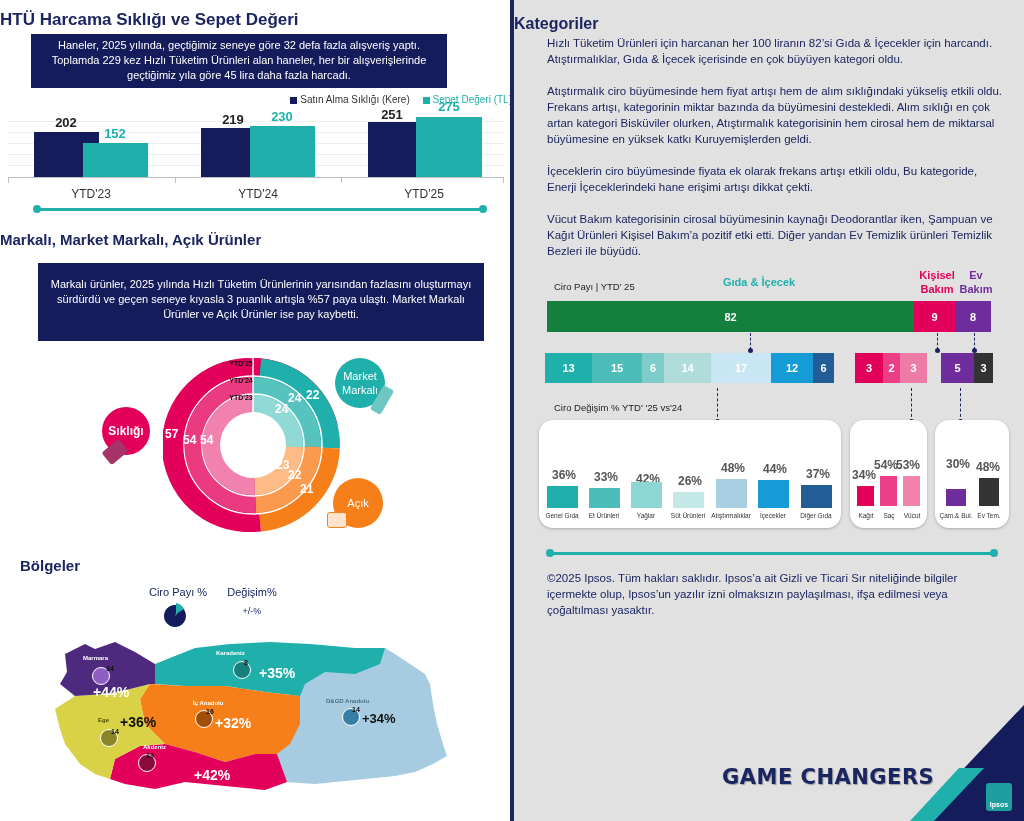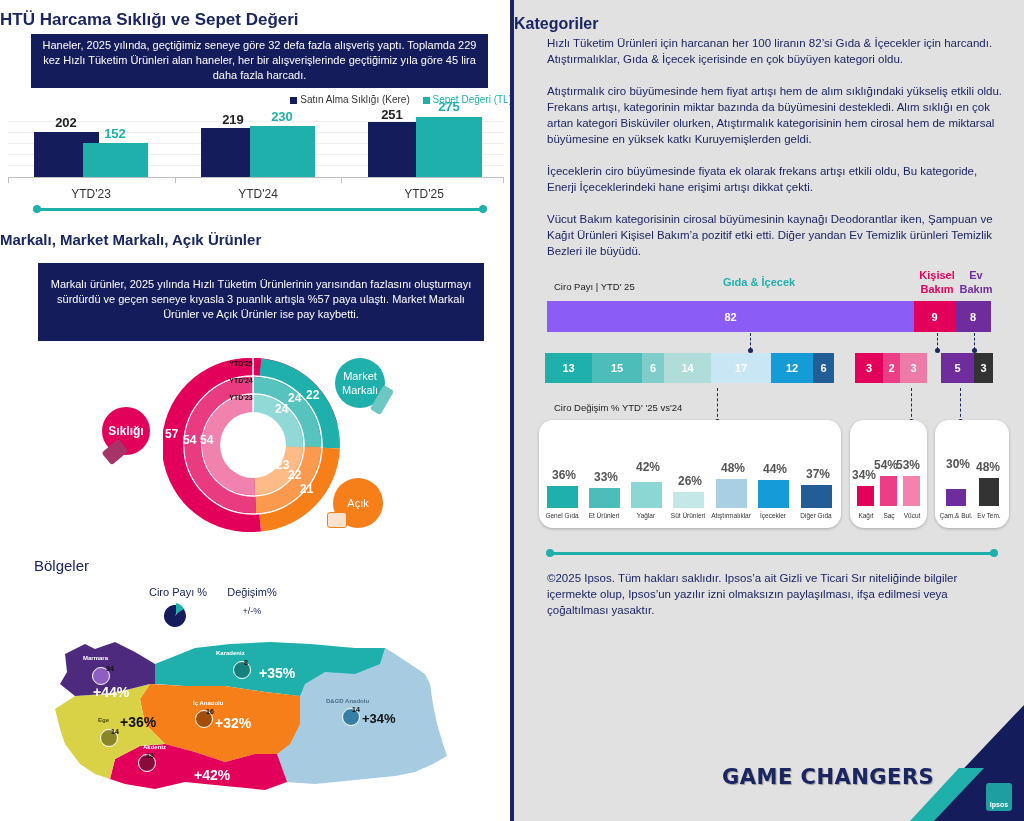--- a/index.html
+++ b/index.html
@@ -22,21 +22,21 @@
   .axis { position: absolute; left: 8px; top: 177px; width: 496px; height: 1px; background: #bfbfbf; }
   .tick { position: absolute; top: 177px; width: 1px; height: 6px; background: #bfbfbf; }
   .xcat { position: absolute; top: 187px; width: 166px; text-align: center; font-size: 12px; color: #333; }
   .tealline { position: absolute; height: 3px; background: #1fb0ab; }
   .tealdot { position: absolute; width: 8px; height: 8px; border-radius: 50%; background: #1fb0ab; }
 
   
   .bubble { position: absolute; border-radius: 50%; color: #fff; font-weight: bold; font-size: 12px; display: flex; align-items: center; justify-content: center; text-align: center; line-height: 14px; }
 
   
-  .bolgeler { position: absolute; left: 34px; top: 557px; font-size: 15px; font-weight: normal; color: #1b2560; }
+  .bolgeler { position: absolute; left: 20px; top: 557px; font-size: 15px; font-weight: bold; color: #1b2560; }
   .mapkey { position: absolute; font-size: 11px; color: #1b2560; text-align: center; }
   .reglabel { position: absolute; font-size: 6px; color: #fff; font-weight: bold; }
   .regpct { position: absolute; font-size: 14px; font-weight: bold; color: #fff; }
   .regpct.dark { color: #111; }
 
   
   .rtext { position: absolute; left: 33px; width: 460px; font-size: 11.5px; line-height: 16px; color: #1b2560; }
   .small { font-size: 9.5px; color: #333; position: absolute; }
   .seg { position: absolute; display: flex; align-items: center; justify-content: center; color: #fff; font-weight: bold; font-size: 11px; }
   .dash { position: absolute; width: 0; border-left: 1px dashed #1b2560; }
@@ -49,21 +49,21 @@
   .copyright { position: absolute; left: 33px; top: 570px; width: 440px; font-size: 11.5px; line-height: 16px; color: #1b2560; }
   .gc { position: absolute; left: 208px; top: 765px; font-size: 21px; font-weight: 900; color: #1b2560; letter-spacing: 0.5px; text-shadow: 1px 1px 1px rgba(0,0,0,0.3); font-family: "DejaVu Sans", sans-serif; }
   .ipsos { position: absolute; left: 472px; top: 783px; width: 26px; height: 28px; background: #1f9ea0; border-radius: 3px; color: #fff; font-size: 7px; font-weight: bold; display: flex; align-items: flex-end; justify-content: center; padding-bottom: 3px; }
 </style>
 </head>
 <body>
 
 <div class="left">
 
   <div class="sec-title" style="top:10px;font-size:17px;">HTÜ Harcama Sıklığı ve Sepet Değeri</div>
-  <div class="navybox" style="left:31px;top:34px;width:457px;height:54px;font-size:11px;line-height:15px;">Haneler, 2025 yılında, geçtiğimiz seneye göre 32 defa fazla alışveriş yaptı. Toplamda 229 kez Hızlı Tüketim Ürünleri alan haneler, her bir alışverişlerinde geçtiğimiz yıla göre 45 lira daha fazla harcadı.</div>
+  <div class="navybox" style="left:31px;top:34px;width:416px;height:54px;font-size:11px;line-height:15px;">Haneler, 2025 yılında, geçtiğimiz seneye göre 32 defa fazla alışveriş yaptı. Toplamda 229 kez Hızlı Tüketim Ürünleri alan haneler, her bir alışverişlerinde geçtiğimiz yıla göre 45 lira daha fazla harcadı.</div>
 
   <div class="legend">
     <span class="sw" style="background:#151c5c"></span><span>Satın Alma Sıklığı (Kere)</span>
     <span class="sw" style="background:#1fb0ab"></span><span style="color:#1fb0ab">Sepet Değeri (TL)</span>
   </div>
 
   <div class="gridline" style="top:121px"></div>
   <div class="gridline" style="top:132px"></div>
   <div class="gridline" style="top:143px"></div>
   <div class="gridline" style="top:154px"></div>
@@ -205,21 +205,21 @@
   <div class="rtext" style="top:35px">Hızlı Tüketim Ürünleri için harcanan her 100 liranın 82’si Gıda &amp; İçecekler için harcandı. Atıştırmalıklar, Gıda &amp; İçecek içerisinde en çok büyüyen kategori oldu.</div>
   <div class="rtext" style="top:83px">Atıştırmalık ciro büyümesinde hem fiyat artışı hem de alım sıklığındaki yükseliş etkili oldu. Frekans artışı, kategorinin miktar bazında da büyümesini destekledi. Alım sıklığı en çok artan kategori Bisküviler olurken, Atıştırmalık kategorisinin hem cirosal hem de miktarsal büyümesine en yüksek katkı Kuruyemişlerden geldi.</div>
   <div class="rtext" style="top:163px">İçeceklerin ciro büyümesinde fiyata ek olarak frekans artışı etkili oldu, Bu kategoride, Enerji İçeceklerindeki hane erişimi artışı dikkat çekti.</div>
   <div class="rtext" style="top:211px">Vücut Bakım kategorisinin cirosal büyümesinin kaynağı Deodorantlar iken, Şampuan ve Kağıt Ürünleri Kişisel Bakım’a pozitif etki etti. Diğer yandan Ev Temizlik ürünleri Temizlik Bezleri ile büyüdü.</div>
 
   <div class="small" style="left:40px;top:281px;font-size:9.5px;color:#222">Ciro Payı | YTD' 25</div>
   <div style="position:absolute;left:209px;top:276px;font-size:11px;font-weight:bold;color:#1fb0ab">Gıda &amp; İçecek</div>
   <div style="position:absolute;left:401px;top:268px;width:44px;font-size:11px;font-weight:bold;color:#e2005a;text-align:center;line-height:14px">Kişisel Bakım</div>
   <div style="position:absolute;left:444px;top:268px;width:36px;font-size:11px;font-weight:bold;color:#6e2c9c;text-align:center;line-height:14px">Ev Bakım</div>
 
-  <div class="seg" style="left:33px;top:301px;width:367px;height:31px;background:#8b5cf6">82</div>
+  <div class="seg" style="left:33px;top:301px;width:367px;height:31px;background:#15803d">82</div>
   <div class="seg" style="left:400px;top:301px;width:41px;height:31px;background:#e2005a">9</div>
   <div class="seg" style="left:441px;top:301px;width:36px;height:31px;background:#6e2c9c">8</div>
 
   <div class="dash" style="left:236px;top:333px;height:17px"></div>
   <div class="ddot" style="left:234px;top:348px"></div>
   <div class="dash" style="left:423px;top:333px;height:17px"></div>
   <div class="ddot" style="left:421px;top:348px"></div>
   <div class="dash" style="left:460px;top:333px;height:17px"></div>
   <div class="ddot" style="left:458px;top:348px"></div>
 
@@ -249,21 +249,21 @@
 
   <div class="card" style="left:25px;top:420px;width:302px;height:108px">
     <div class="cpct" style="left:5px;top:48px">36%</div>
     <div class="cbar" style="left:8px;top:66px;width:31px;height:22px;background:#1fb0ab"></div>
     <div class="clab" style="left:-2px;top:92px">Genel Gıda</div>
 
     <div class="cpct" style="left:47px;top:50px">33%</div>
     <div class="cbar" style="left:50px;top:68px;width:31px;height:20px;background:#4dbdb9"></div>
     <div class="clab" style="left:40px;top:92px">Et Ürünleri</div>
 
-    <div class="cpct" style="left:89px;top:40px">42%</div>
+    <div class="cpct" style="left:89px;top:52px">42%</div>
     <div class="cbar" style="left:92px;top:62px;width:31px;height:26px;background:#8cd6d3"></div>
     <div class="clab" style="left:82px;top:92px">Yağlar</div>
 
     <div class="cpct" style="left:131px;top:54px">26%</div>
     <div class="cbar" style="left:134px;top:72px;width:31px;height:16px;background:#c4e8e7"></div>
     <div class="clab" style="left:124px;top:92px">Süt Ürünleri</div>
 
     <div class="cpct" style="left:174px;top:41px">48%</div>
     <div class="cbar" style="left:177px;top:59px;width:31px;height:29px;background:#a9cfe3"></div>
     <div class="clab" style="left:167px;top:92px">Atıştırmalıklar</div>

